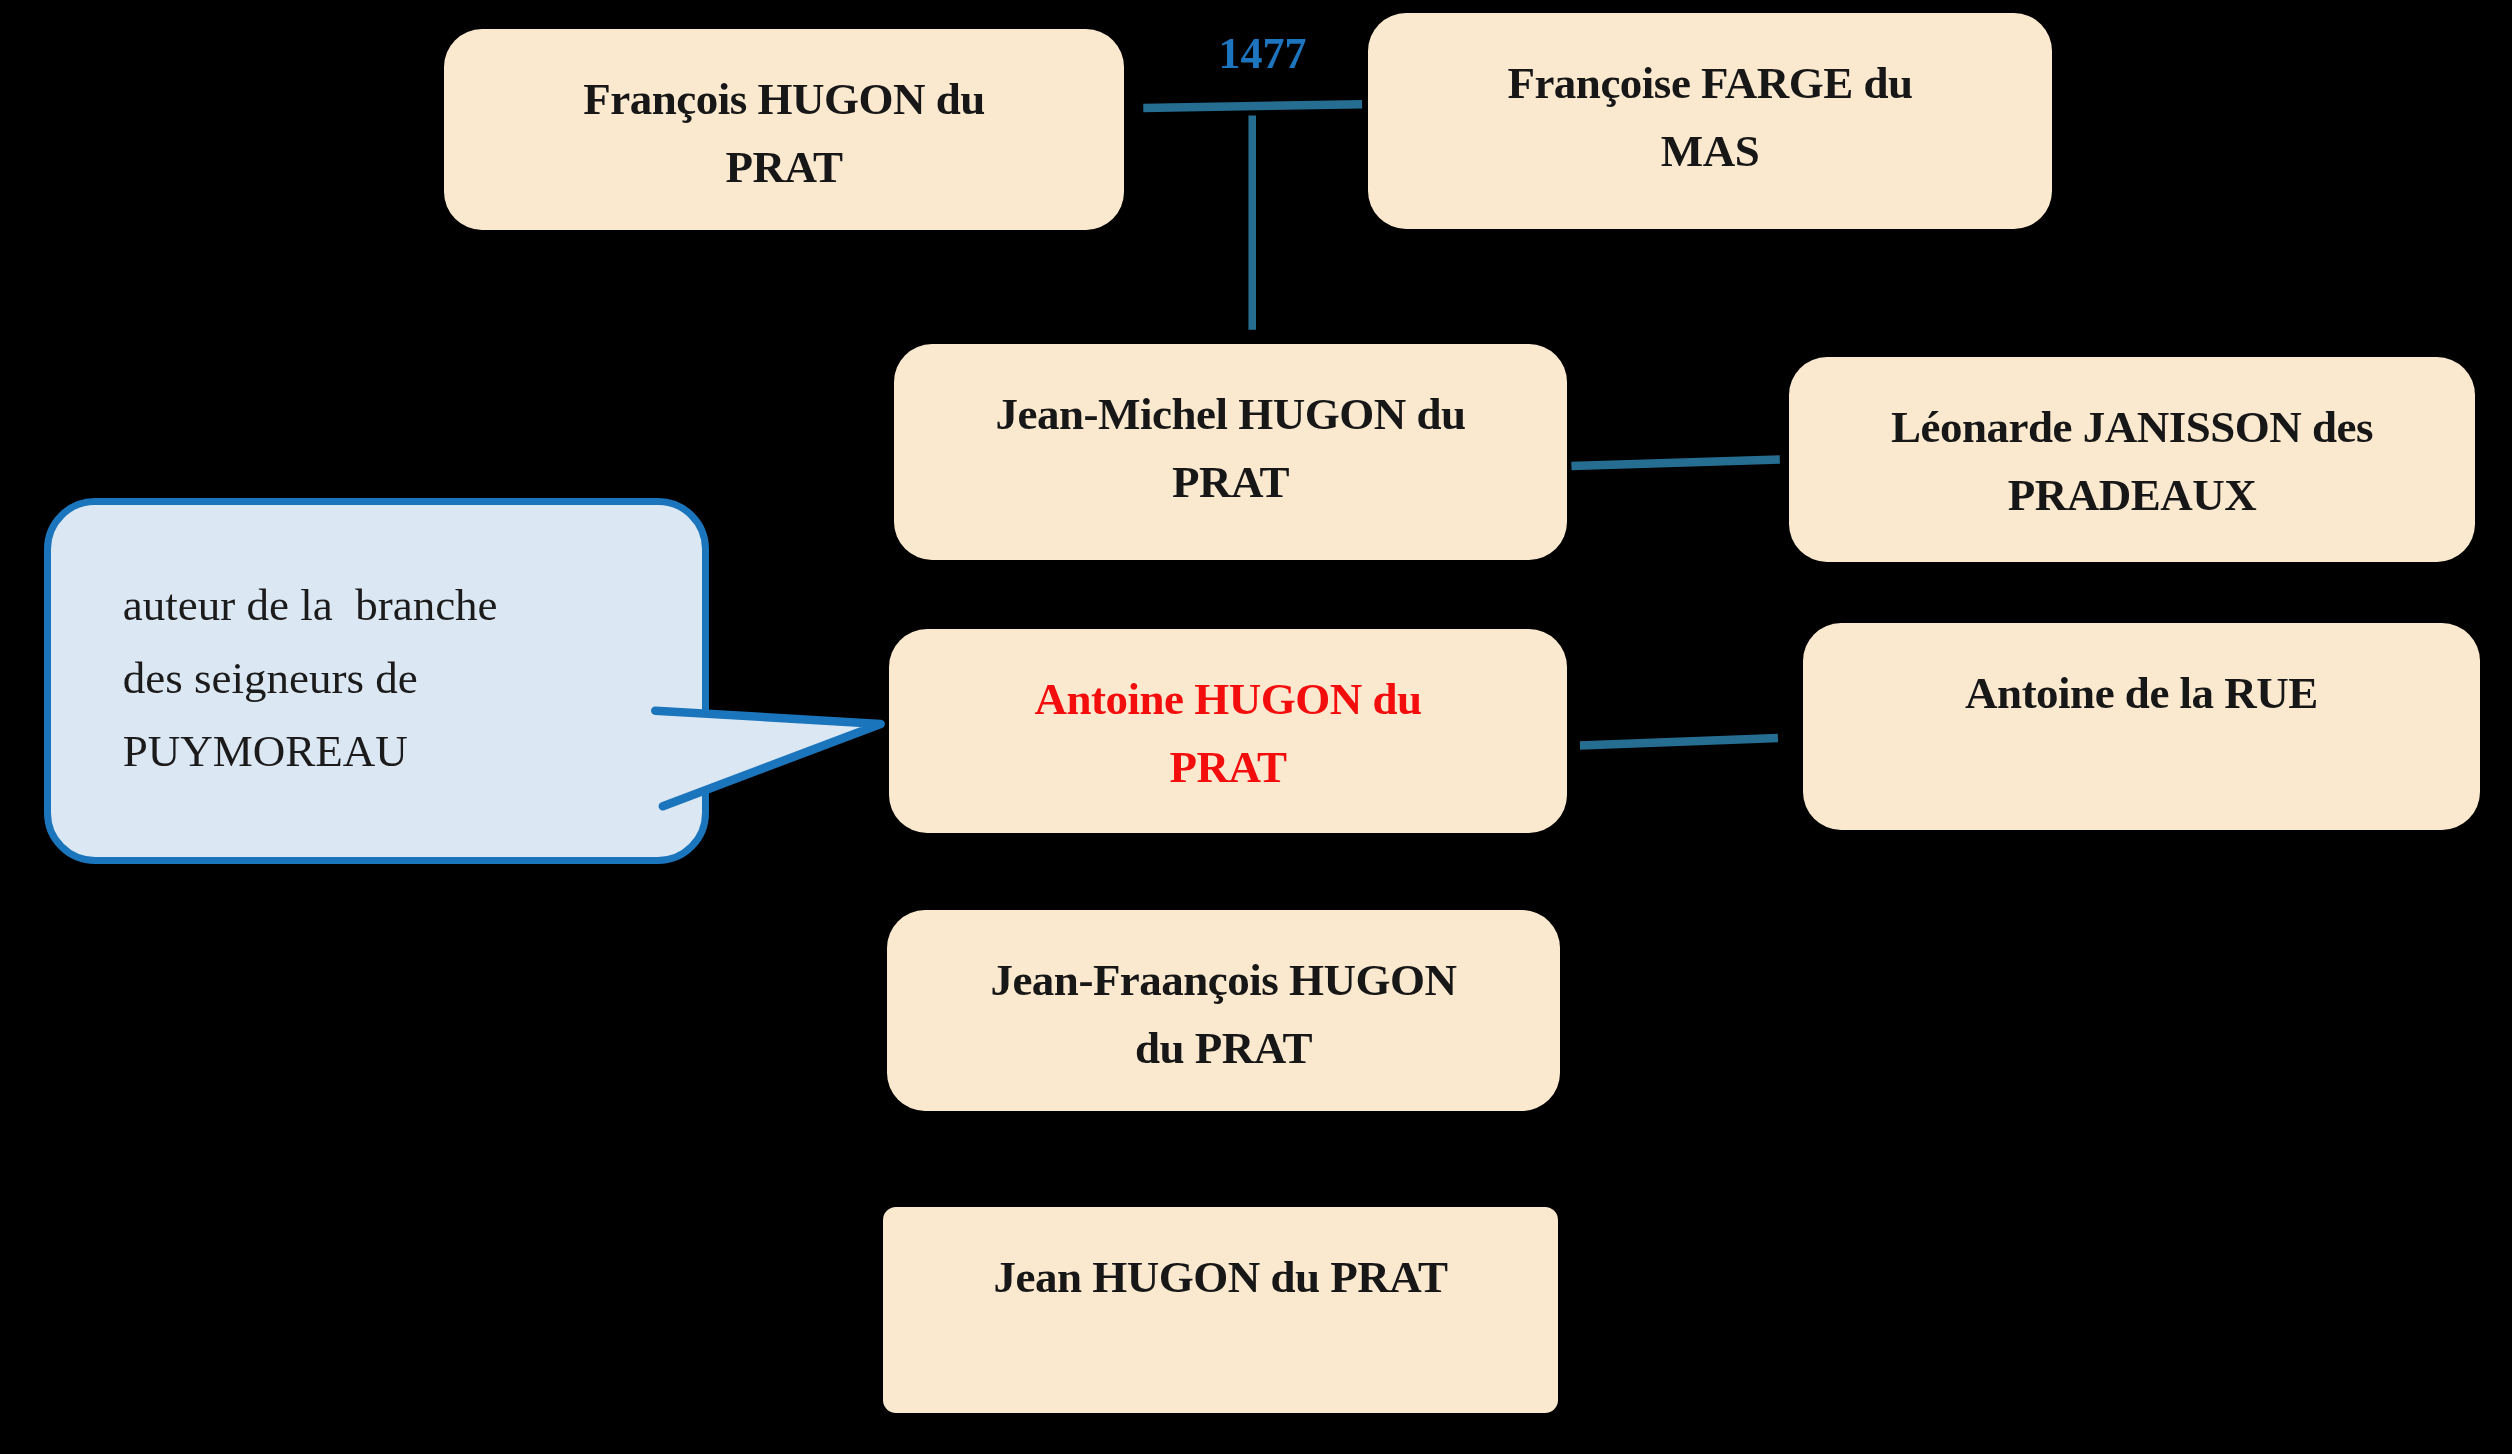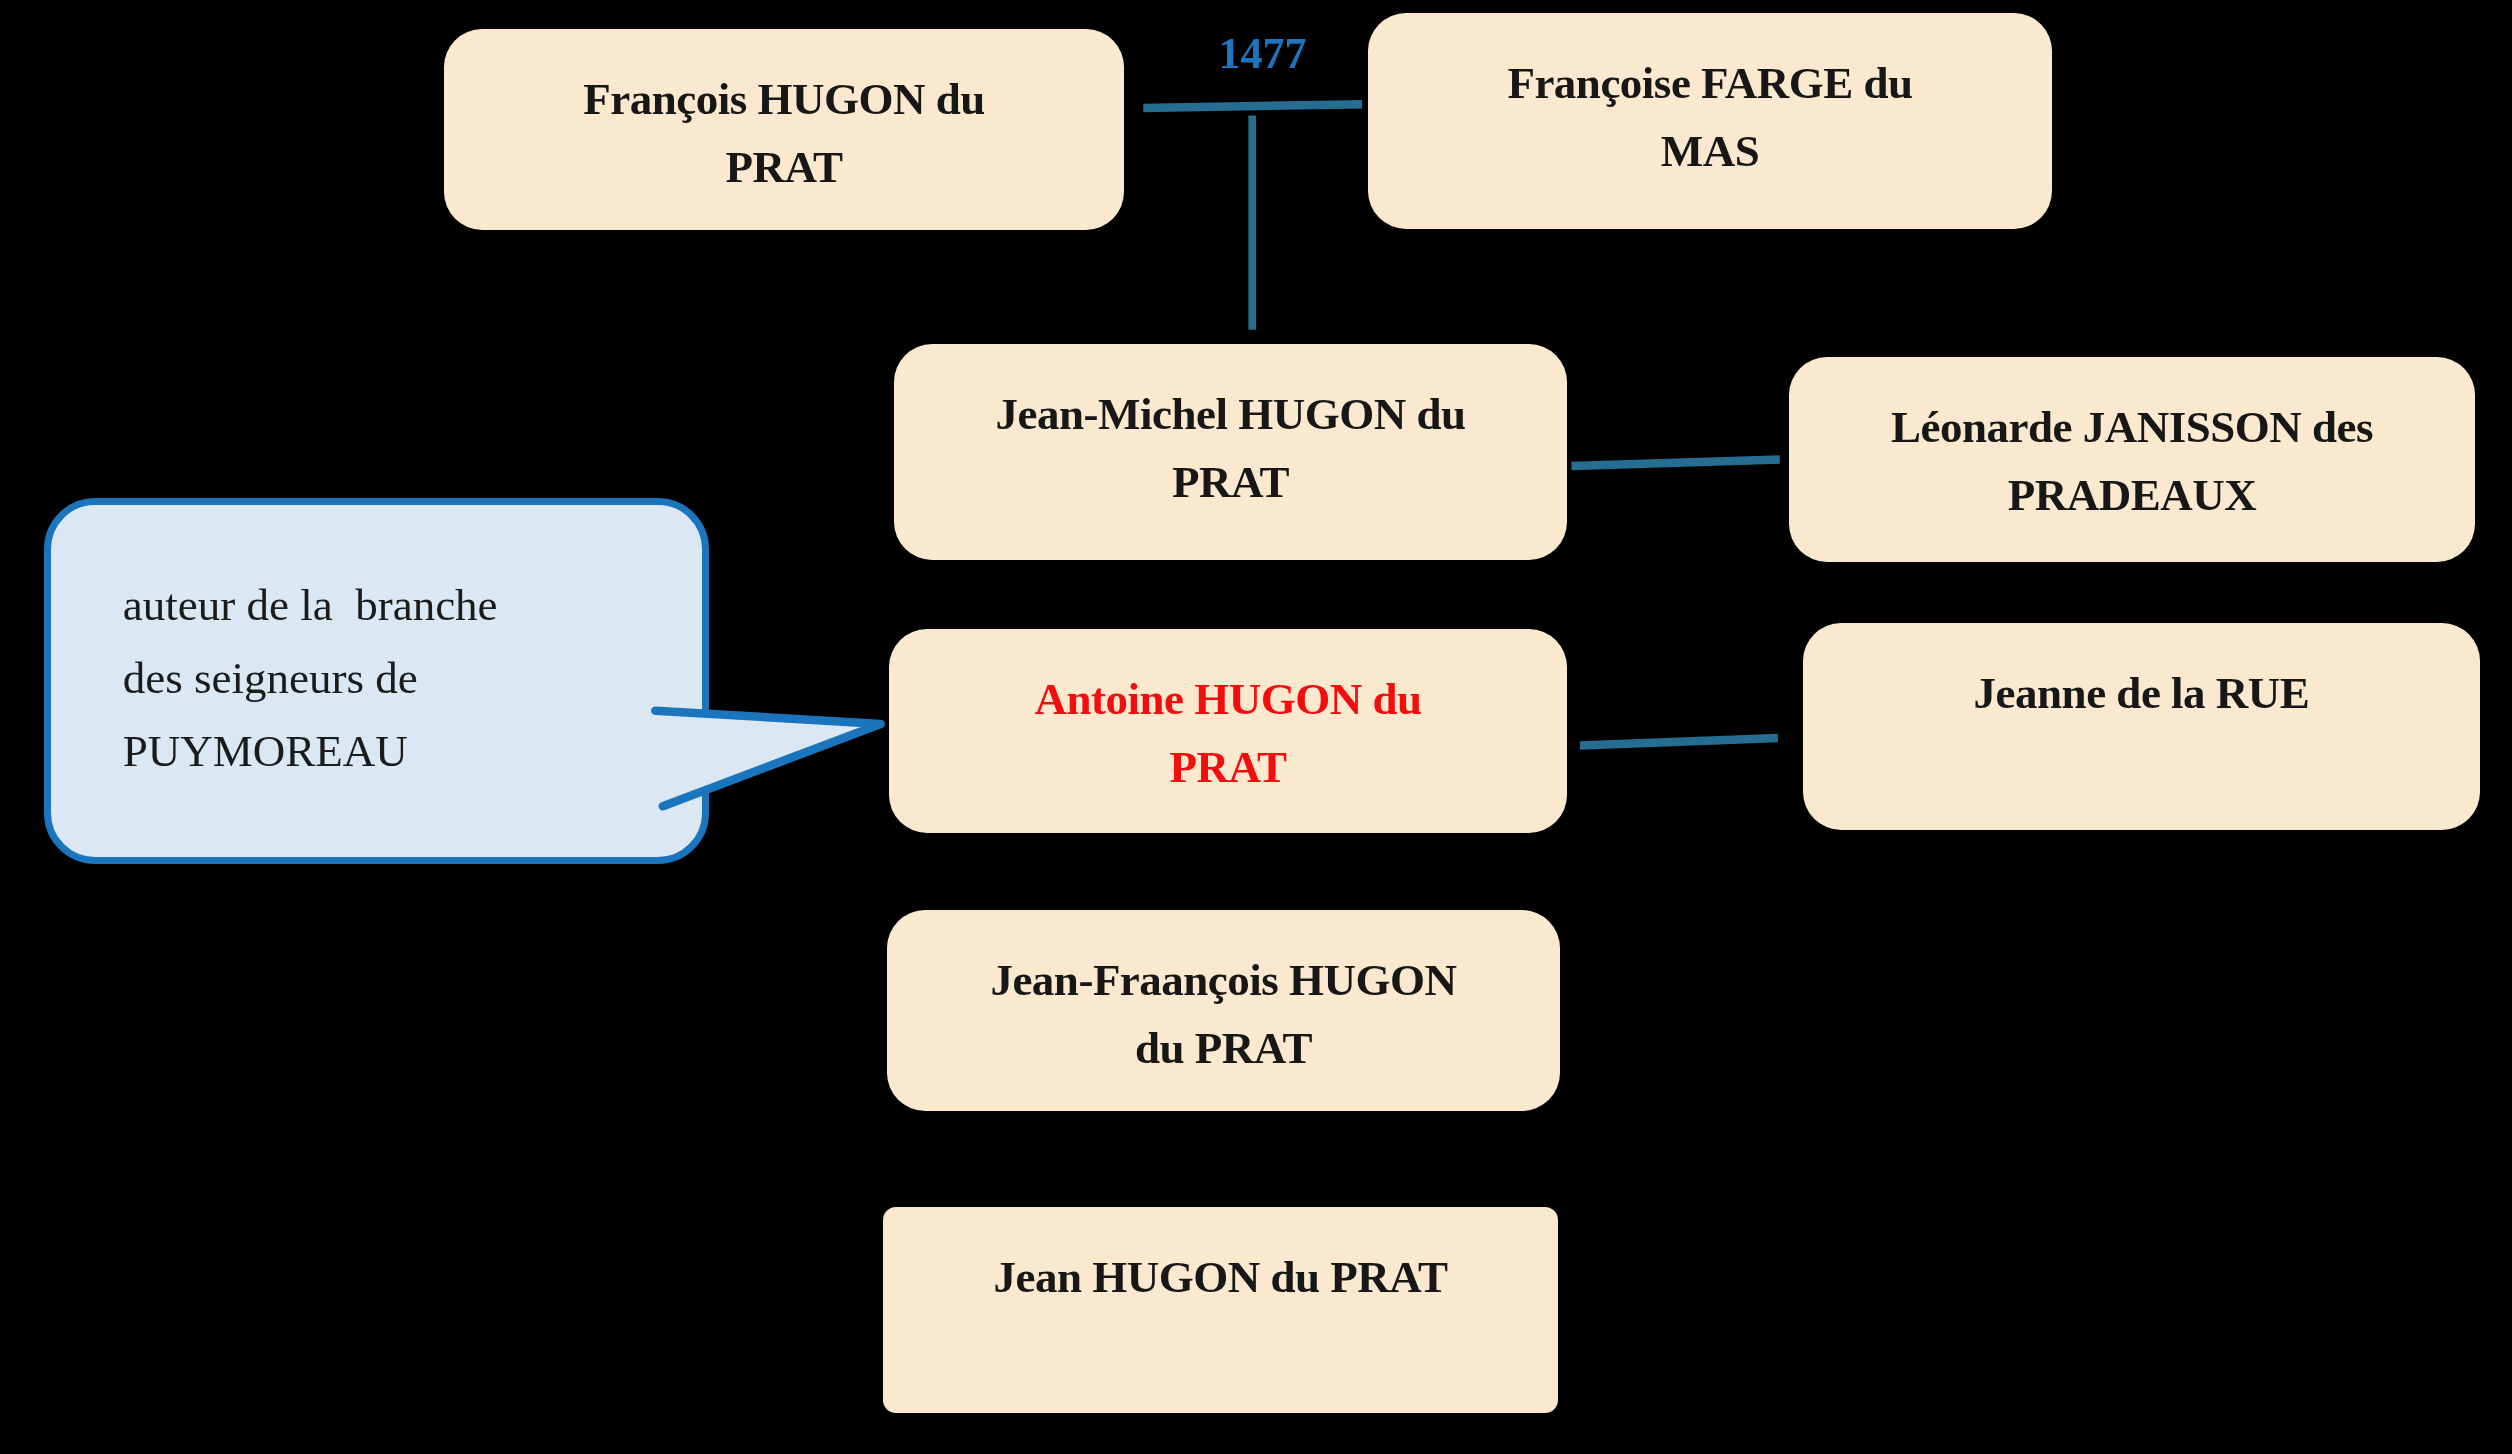--- a/index.html
+++ b/index.html
@@ -125,21 +125,21 @@
     <span class="node-label">Léonarde JANISSON des
 PRADEAUX</span>
   </div>
 
   <div class="node" style="left:889px; top:629px; width:678px; height:204px;">
     <span class="node-label highlight">Antoine HUGON du
 PRAT</span>
   </div>
 
   <div class="node" style="left:1803px; top:623px; width:677px; height:207px;">
-    <span class="node-label">Jeanne de la RUE</span>
+    <span class="node-label">Antoine de la RUE</span>
   </div>
 
   <div class="node" style="left:887px; top:910px; width:673px; height:201px;">
     <span class="node-label">Jean-Fraançois HUGON
 du PRAT</span>
   </div>
 
   <div class="node" style="left:883px; top:1207px; width:675px; height:206px;border-radius:13px;">
     <span class="node-label">Jean HUGON du PRAT</span>
   </div>

